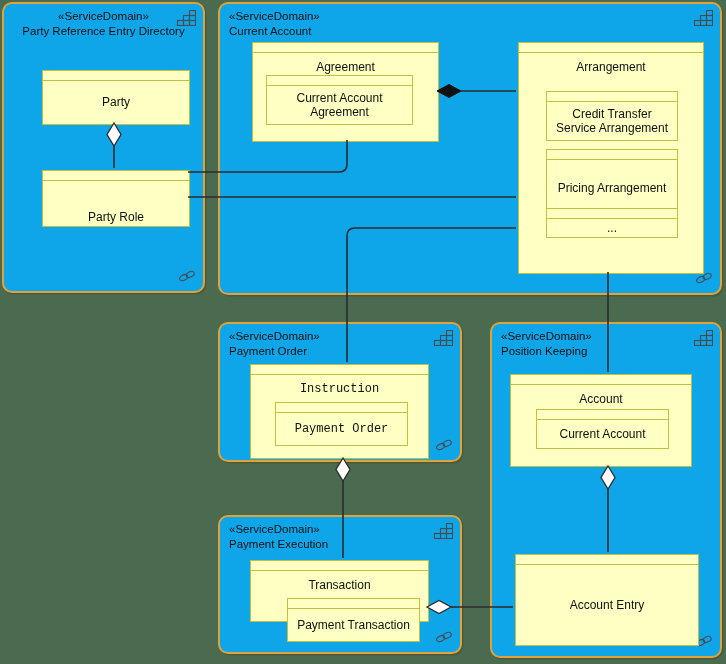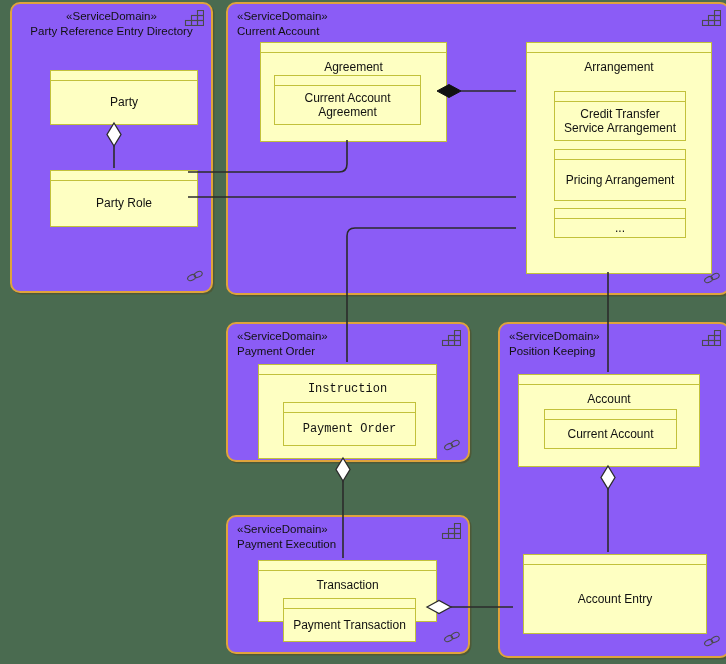--- a/index.html
+++ b/index.html
@@ -8,26 +8,25 @@
     background:#4a6b50;
     font-family:"Liberation Sans", sans-serif;
     color:#111;
     position:relative;
   }
   .canvas{position:absolute;left:0;top:0;width:726px;height:664px;}
 
   
   .domain{
     position:absolute;
-    background:#8b5cf6;
+    background:#0ea5e9;
     border:2px solid #dfa33c;
     border-radius:10px;
     box-shadow:1.5px 1.5px 0 rgba(84,56,12,0.35);
     box-sizing:border-box;
-    margin-left:8px;
   }
   .dom-header{
     position:absolute;top:5px;left:9px;right:9px;
     font-size:11.5px;line-height:15px;
     white-space:nowrap;
   }
   .dom-header.centered{text-align:center;}
 
   
   .icon-tr{position:absolute;top:6px;right:7px;}
@@ -88,21 +87,21 @@
           <g class="mini-icon">
         <ellipse cx="5.6" cy="7.6" rx="4.2" ry="2.7" transform="rotate(-25 5.6 7.6)"></ellipse>
         <ellipse cx="12.2" cy="4.4" rx="4.2" ry="2.7" transform="rotate(-25 12.2 4.4)"></ellipse>
       </g>
         </svg>
     </span>
 
     <div class="obj leaf" style="left:38px;top:66px;width:148px;height:55px;text-align:right;">
       <span>Party</span>
     </div>
-    <div class="obj leaf" style="left:38px;top:166px;width:148px;height:57px;">
+    <div class="obj leaf" style="left:38px;top:166px;width:148px;height:57px;align-items:flex-end;">
       <span>Party Role</span>
     </div>
   </div>
 
   <div class="domain" style="left:218px;top:2px;width:504px;height:293px;">
     <div class="dom-header">
       <div>«ServiceDomain»</div>
       <div>Current Account</div>
     </div>
     <span class="icon-tr">
@@ -131,21 +130,21 @@
       <div class="obj leaf" style="left:13px;top:32px;width:147px;height:50px;">
         <span>Current Account Agreement</span>
       </div>
     </div>
 
     <div class="obj" style="left:298px;top:38px;width:186px;height:232px;">
       <div class="obj-title">Arrangement</div>
       <div class="obj leaf" style="left:27px;top:48px;width:132px;height:50px;">
         <span>Credit Transfer Service Arrangement</span>
       </div>
-      <div class="obj leaf" style="left:27px;top:106px;width:132px;height:52px;">
+      <div class="obj leaf" style="left:27px;top:106px;width:132px;height:68px;">
         <span>Pricing Arrangement</span>
       </div>
       <div class="obj leaf" style="left:27px;top:165px;width:132px;height:30px;">
         <span>...</span>
       </div>
     </div>
   </div>
 
   <div class="domain" style="left:218px;top:322px;width:244px;height:140px;">
     <div class="dom-header">
@@ -207,21 +206,21 @@
         </svg>
     </span>
 
     <div class="obj" style="left:18px;top:50px;width:182px;height:93px;">
       <div class="obj-title">Account</div>
       <div class="obj leaf" style="left:25px;top:34px;width:133px;height:40px;">
         <span>Current Account</span>
       </div>
     </div>
 
-    <div class="obj leaf" style="left:23px;top:230px;width:184px;height:80px;text-align:center;">
+    <div class="obj leaf" style="left:23px;top:230px;width:184px;height:92px;text-align:center;">
       <span>Account Entry</span>
     </div>
   </div>
 
   <div class="domain" style="left:218px;top:515px;width:244px;height:139px;">
     <div class="dom-header">
       <div>«ServiceDomain»</div>
       <div>Payment Execution</div>
     </div>
     <span class="icon-tr">
@@ -240,21 +239,21 @@
       <svg width="18" height="12" viewBox="0 0 18 12">
           <g class="mini-icon">
         <ellipse cx="5.6" cy="7.6" rx="4.2" ry="2.7" transform="rotate(-25 5.6 7.6)"></ellipse>
         <ellipse cx="12.2" cy="4.4" rx="4.2" ry="2.7" transform="rotate(-25 12.2 4.4)"></ellipse>
       </g>
         </svg>
     </span>
 
     <div class="obj" style="left:30px;top:43px;width:179px;height:62px;">
       <div class="obj-title">Transaction</div>
-      <div class="obj leaf" style="left:24px;top:37px;width:133px;height:44px;">
+      <div class="obj leaf" style="left:36px;top:37px;width:133px;height:44px;">
         <span>Payment Transaction</span>
       </div>
     </div>
   </div>
 
   <svg class="overlay" width="726" height="664" viewBox="0 0 726 664">
 
     <g>
       <path class="rel-line" d="M114,146 L114,168"></path>
       <polygon class="diamond-hollow" points="114,123 121,134.5 114,146 107,134.5"></polygon>

